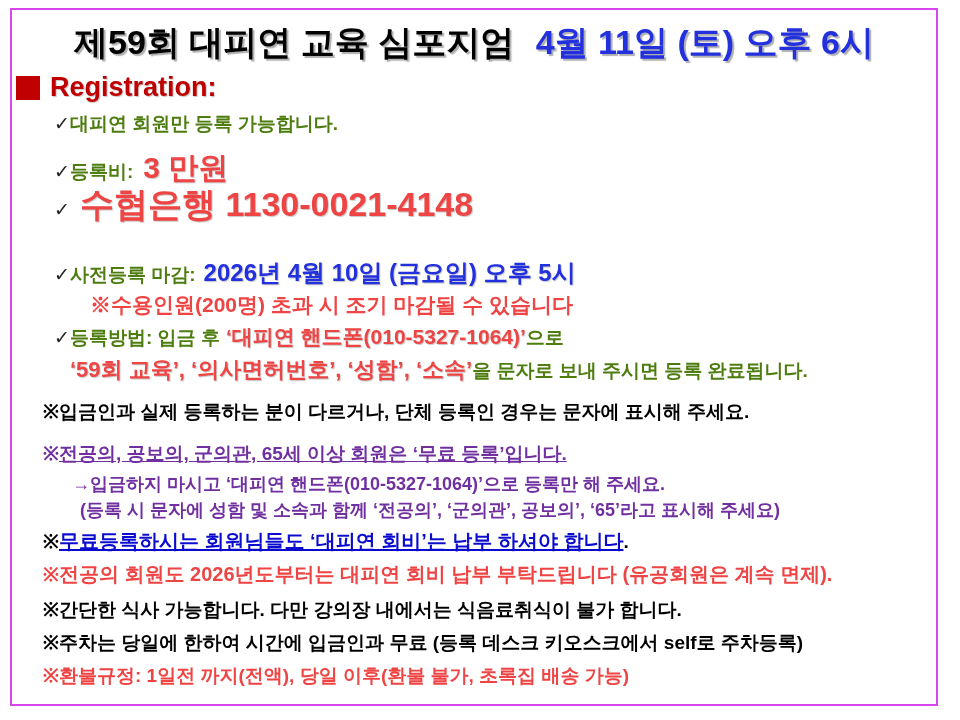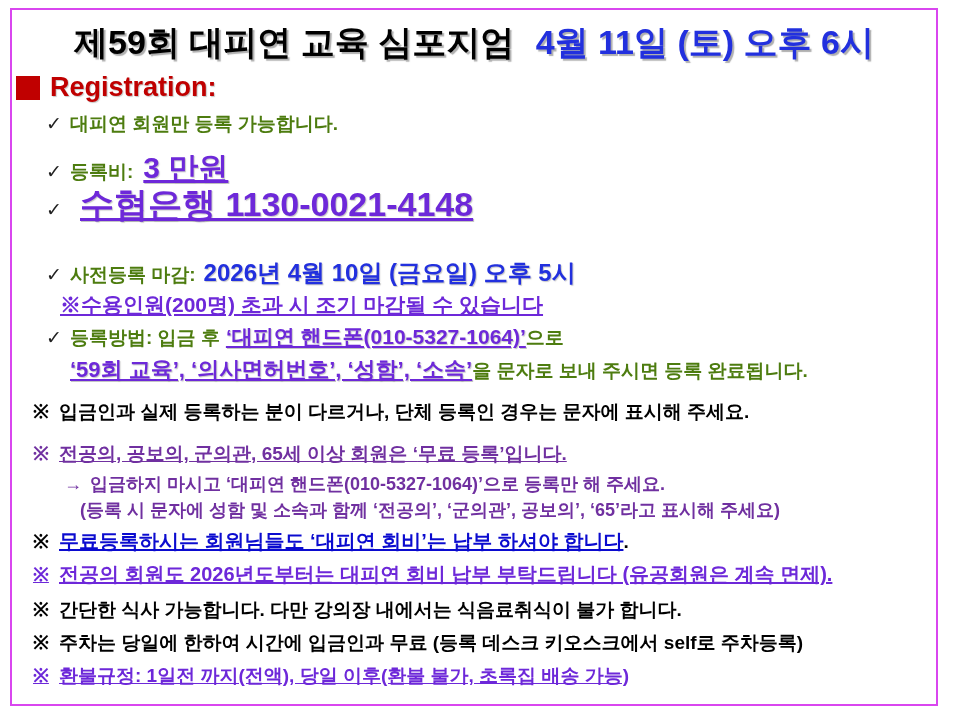--- a/index.html
+++ b/index.html
@@ -8,23 +8,23 @@
     background: #ffffff;
     font-family: "Liberation Sans", sans-serif;
     overflow: hidden;
   }
   .slide-frame {
     position: absolute;
     left: 10px; top: 8px; right: 22px; bottom: 14px;
     border: 2px solid #d946ef;
     background: #ffffff;
   }
-  .row { position: absolute; white-space: nowrap; display: flex; align-items: baseline; }
+  .row { position: absolute; white-space: nowrap; display: flex; align-items: baseline; text-align: right; }
   .black { color: #000000; }
-  .red { color: #6d28d9; text-decoration: underline; }
+  .red { color: #ef4444; }
   .shadow { text-shadow: 2px 2px 1px rgba(110,110,110,0.55); }
   .softshadow { text-shadow: 1px 1px 1px rgba(150,150,150,0.55); }
 
   
   .title-row {
     position: absolute; top: 10px; left: 0; right: 0;
     text-align: center; font-size: 34px; font-weight: bold;
     white-space: nowrap;
   }
   .title-row .t-main { color: #000000; }
@@ -84,21 +84,21 @@
   <div class="row" style="top:172px; left:34px;">
     <span class="check-glyph">✓</span>
     <span class="account-value red softshadow">수협은행 1130-0021-4148</span>
   </div>
 
   <div class="row" style="top:247px; left:34px;">
     <span class="check-glyph">✓</span>
     <span class="base-txt">사전등록 마감:</span>
     <span class="deadline-value blue softshadow">2026년 4월 10일 (금요일) 오후 5시</span>
   </div>
-  <div class="row" style="top:281px; left:48px;">
+  <div class="row" style="top:281px; left:78px;">
     <span class="capacity-txt red">※수용인원(200명) 초과 시 조기 마감될 수 있습니다</span>
   </div>
 
   <div class="row" style="top:313px; left:34px;">
     <span class="check-glyph">✓</span>
     <span class="base-txt">등록방법: 입금 후</span>
     <span class="method-red red softshadow">‘대피연 핸드폰(010-5327-1064)’</span>
     <span class="base-txt">으로</span>
   </div>
   <div class="row" style="top:345px; left:58px;">

